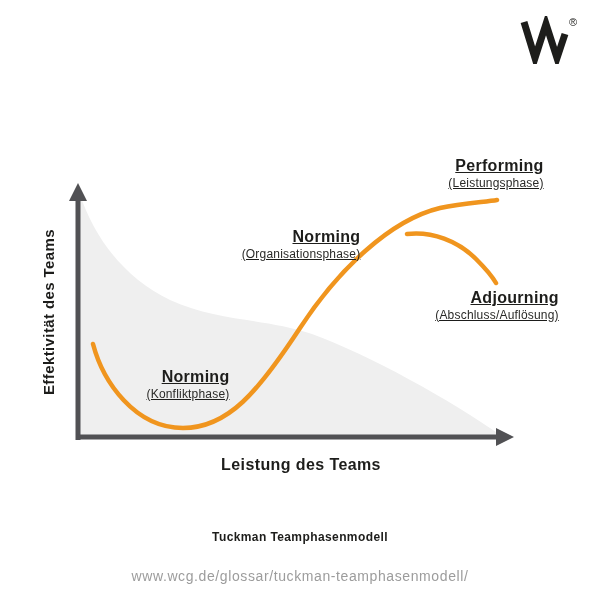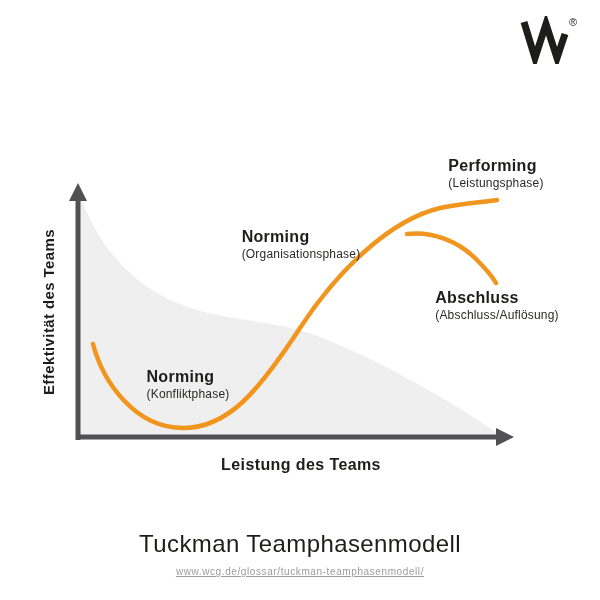--- a/index.html
+++ b/index.html
@@ -13,22 +13,23 @@
   }
   
   .logo{position:absolute;top:16px;right:22px;width:58px;height:48px;}
   .logo svg{display:block;}
   
   .plot{position:absolute;left:0;top:0;width:600px;height:600px;}
   
   .phase{
     position:absolute;
     transform:translateX(-50%);
-    text-align:left;
+    text-align:right;
     white-space:nowrap;
+    text-decoration:underline;
   }
   .phase .name{
     font-size:16px;
     font-weight:bold;
     letter-spacing:.3px;
     line-height:1.1;
   }
   .phase .sub{
     font-size:12px;
     letter-spacing:.2px;
@@ -57,27 +58,26 @@
     white-space:nowrap;
     margin-left:29px;
   }
   
   .footer{
     position:absolute;
     left:0;right:0;top:530px;
     text-align:center;
   }
   .footer .title{
-    font-size:24px;font-weight:normal;letter-spacing:.4px;
+    font-size:12px;font-weight:bold;letter-spacing:.4px;
   }
   .footer .url{
-    margin-top:8px;
-    font-size:10px;letter-spacing:.6px;
+    margin-top:24px;
+    font-size:14px;letter-spacing:.6px;
     color:#9c9c9c;
-    text-decoration:underline;
   }
 </style>
 </head>
 <body>
 
 <div class="canvas">
 
   <div class="logo">
     <svg width="58" height="48" viewBox="0 0 58 48">
       <path d="M4 6 L15 42 L26 8 L37 42 L45 18" fill="none" stroke="#1D1D1B" stroke-width="7" stroke-linecap="butt" stroke-linejoin="miter"></path>
@@ -115,21 +115,21 @@
   </div>
   <div class="phase phase-norming">
     <div class="name">Norming</div>
     <div class="sub">(Organisationsphase)</div>
   </div>
   <div class="phase phase-performing">
     <div class="name">Performing</div>
     <div class="sub">(Leistungsphase)</div>
   </div>
   <div class="phase phase-adjourning">
-    <div class="name">Abschluss</div>
+    <div class="name">Adjourning</div>
     <div class="sub">(Abschluss/Auflösung)</div>
   </div>
 
   <div class="y-axis-label">Effektivität des Teams</div>
   <div class="x-axis-label">Leistung des Teams</div>
 
   <div class="footer">
     <div class="title">Tuckman Teamphasenmodell</div>
     <div class="url">www.wcg.de/glossar/tuckman-teamphasenmodell/</div>
   </div>

